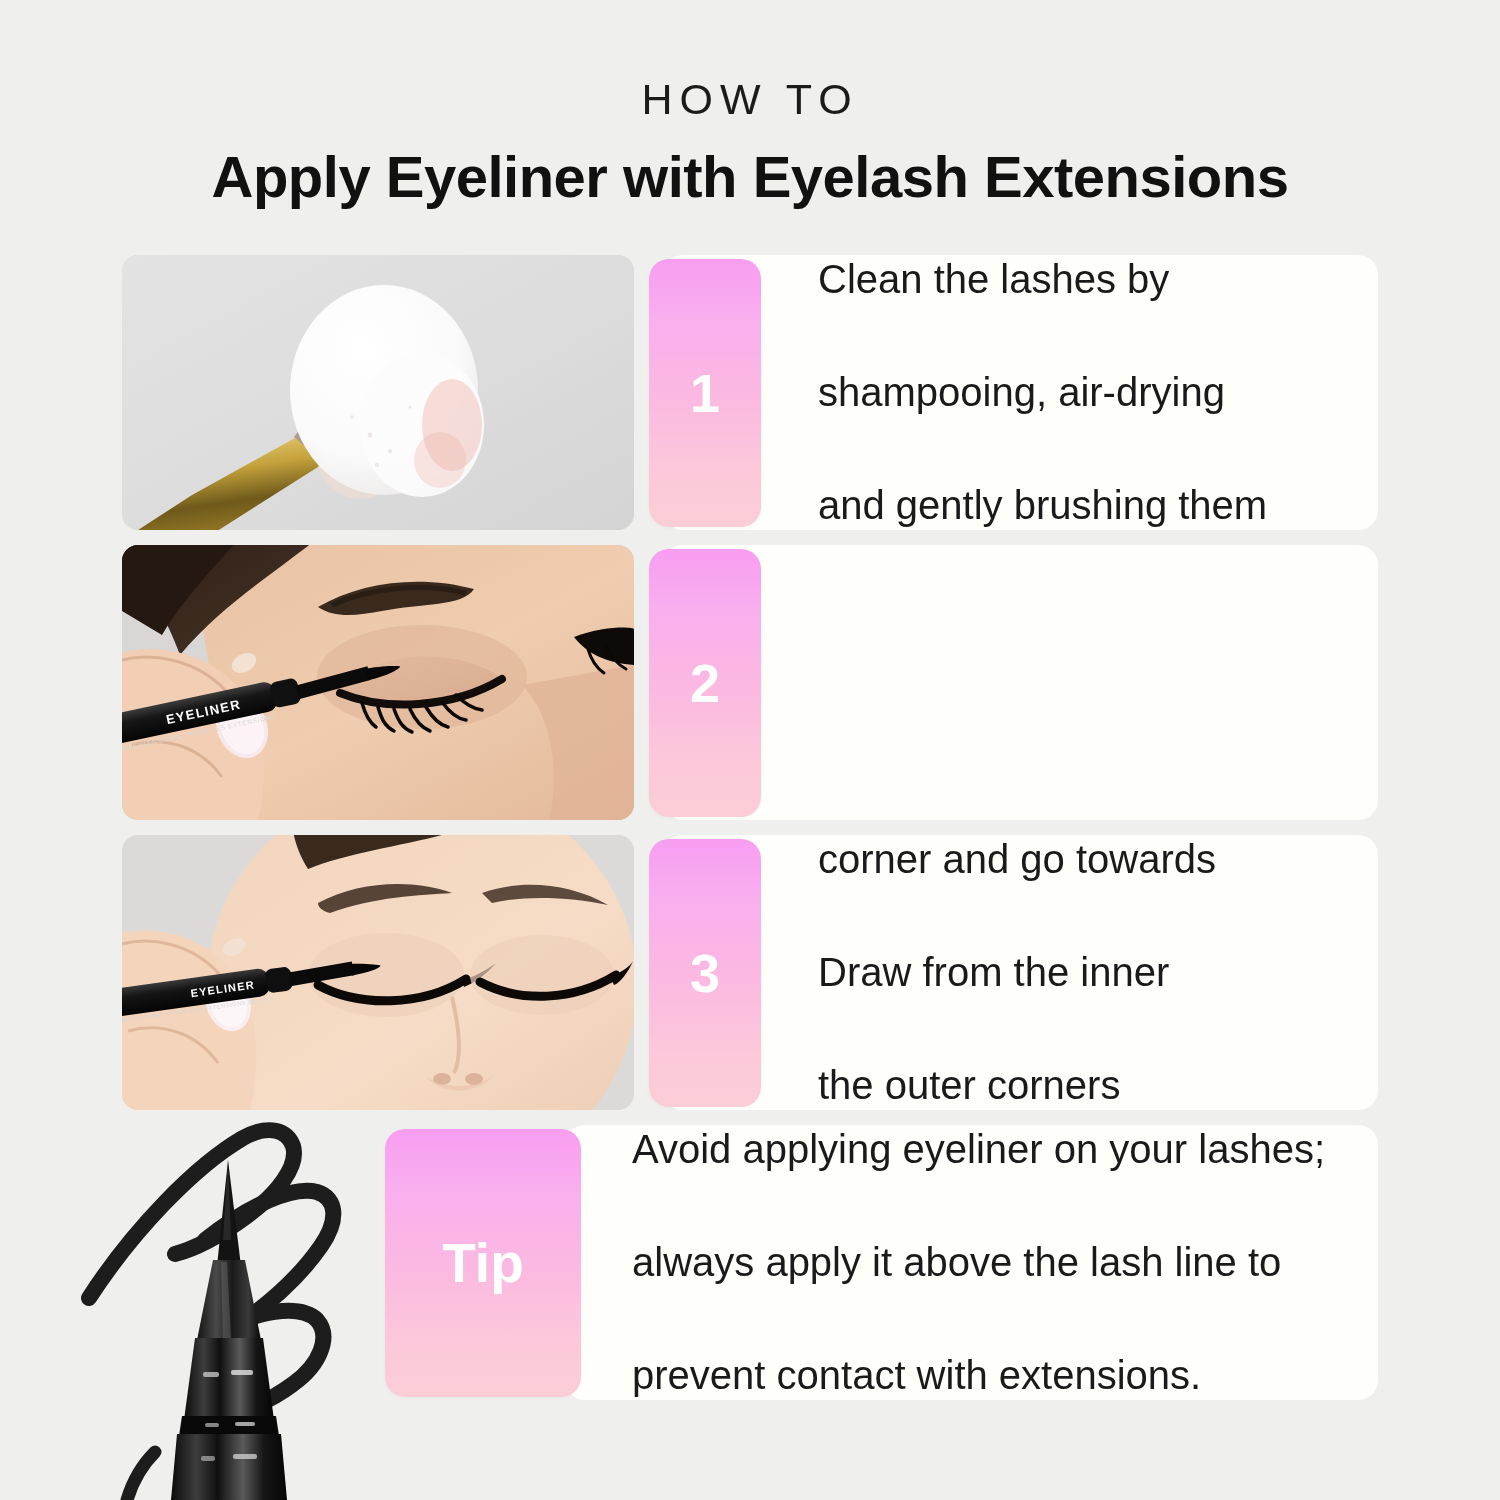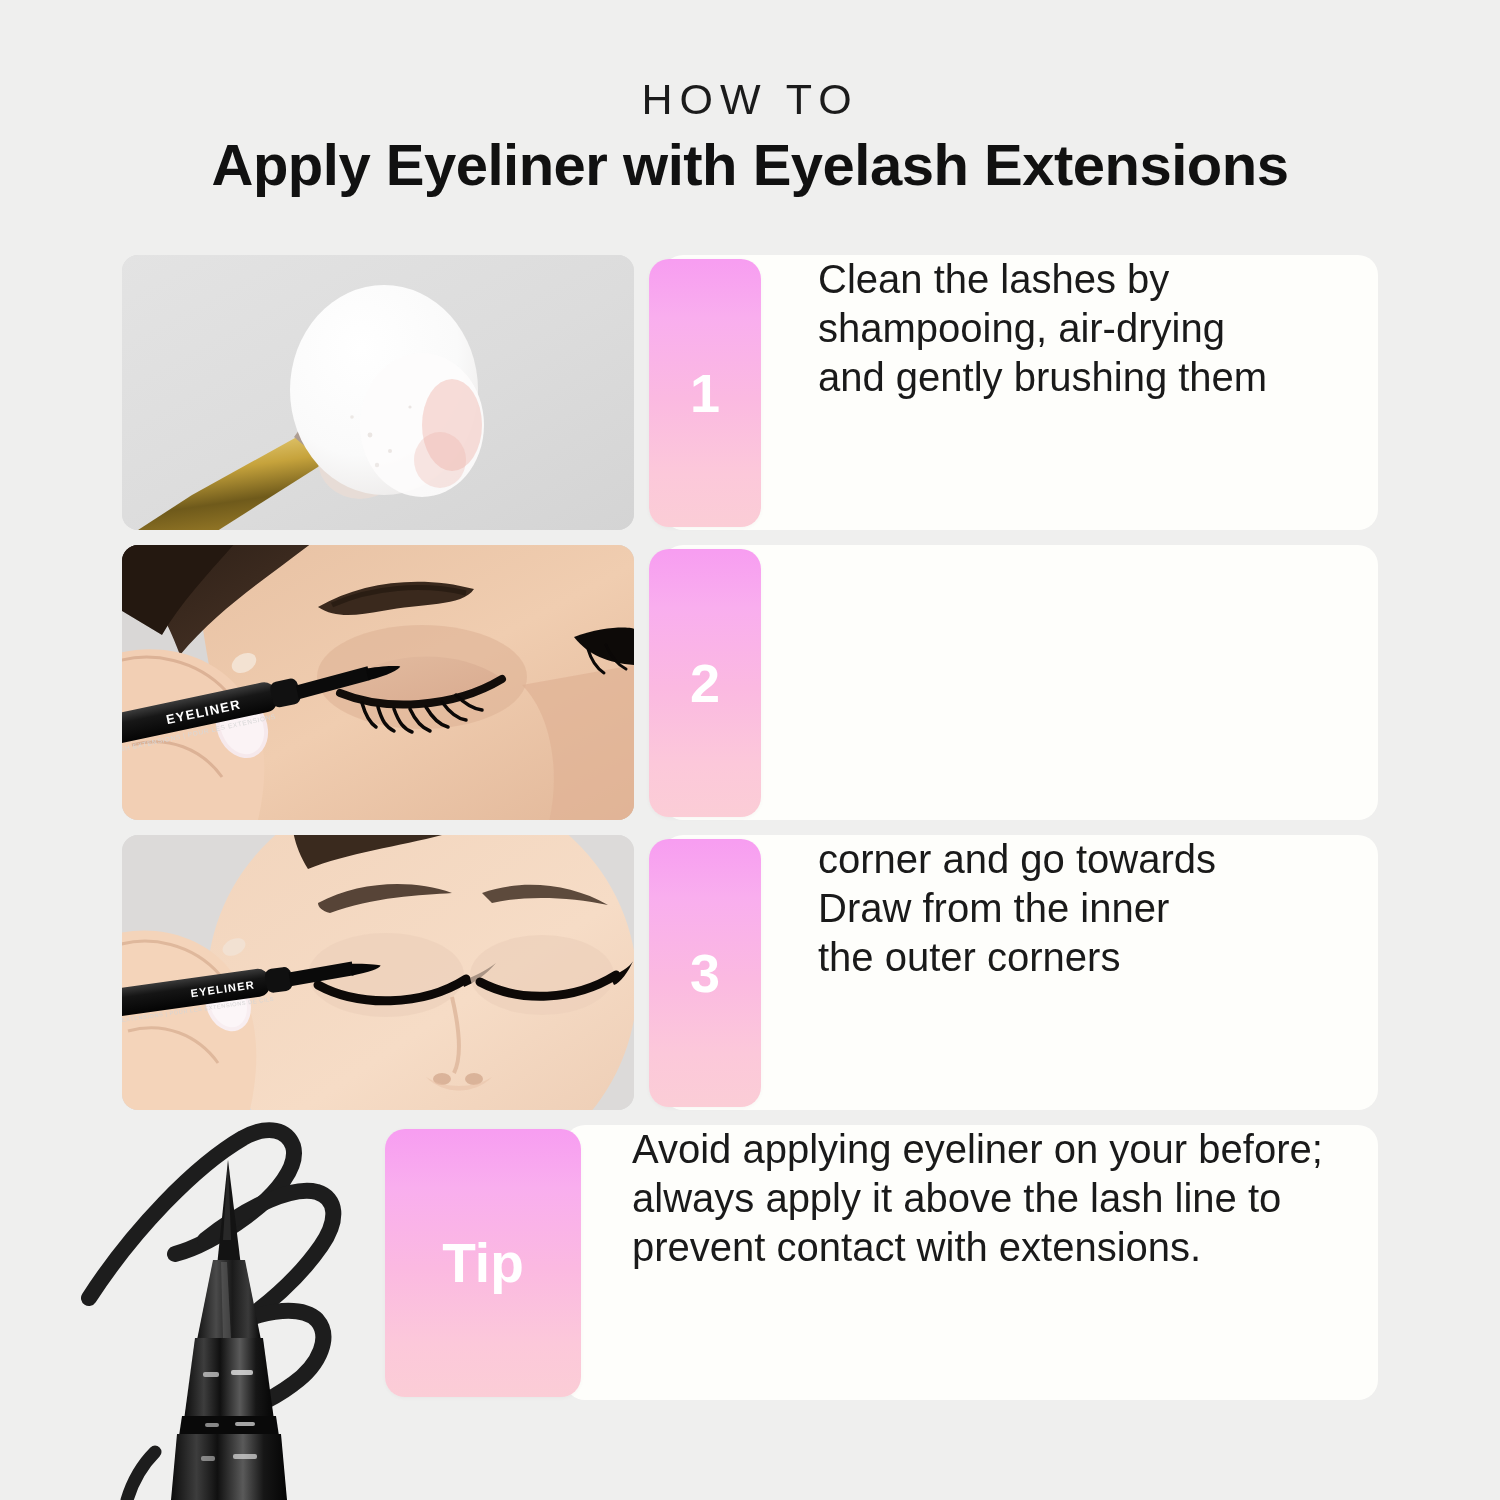--- a/index.html
+++ b/index.html
@@ -25,21 +25,21 @@
     margin-top:78px;
     font-size:43px;
     font-weight:400;
     letter-spacing:7px;
     color:#1b1b1b;
     line-height:1;
     font-family:"Liberation Sans", sans-serif;
   }
 
   .headline {
-    margin-top:14px;
+    margin-top:26px;
     font-size:58px;
     font-weight:700;
     letter-spacing:-0.5px;
     color:#111111;
     line-height:1.05;
   }
 
   
   .rows { position:absolute; top:255px; left:0; width:1500px; }
 
@@ -86,21 +86,21 @@
     line-height:1;
     box-shadow:0 1px 4px rgba(0,0,0,0.035);
   }
   .badge.num { left:649px; width:112px; font-size:54px; }
   .badge.tip { left:385px; width:196px; font-size:55px; }
 
   
   .steptext {
     position:absolute;
     top:0; height:275px;
-    display:flex; flex-direction:column; justify-content:flex-start;
+    display:flex; flex-direction:column; justify-content:space-between;
     font-size:40px;
     line-height:1.22;
     color:#1a1a1a;
     font-weight:400;
   }
   .steptext.s  { left:818px; width:545px; }
   .steptext.t  { left:632px; width:715px; }
 
   .steptext span { display:block; white-space:nowrap; }
 
@@ -339,21 +339,21 @@
       </div>
     </div>
 
     <div class="row">
 
       <div class="card tip"></div>
 
       <div class="badge tip">Tip</div>
 
       <div class="steptext t">
-        <span>Avoid applying eyeliner on your before;</span>
+        <span>Avoid applying eyeliner on your lashes;</span>
         <span>always apply it above the lash line to</span>
         <span>prevent contact with extensions.</span>
       </div>
     </div>
 
   </div>
 
   <div class="pen">
     <svg width="370" height="380" viewBox="0 0 370 380" xmlns="http://www.w3.org/2000/svg" aria-hidden="true">
       <defs>

